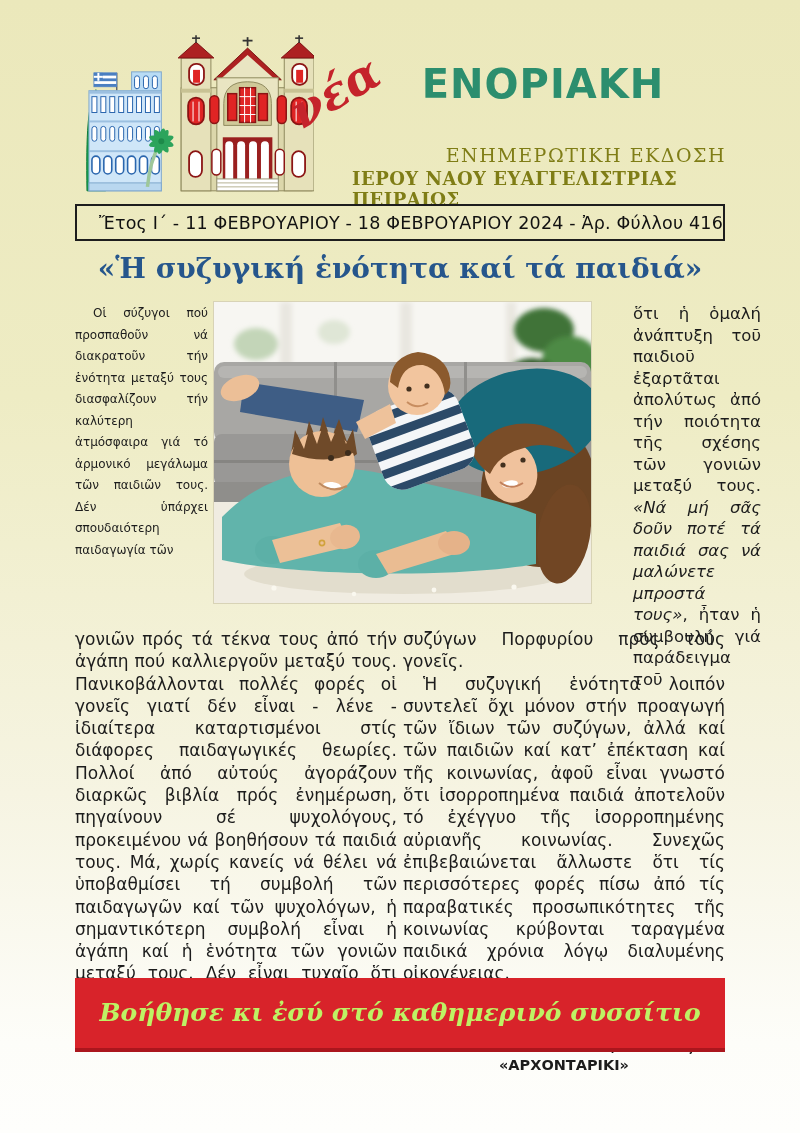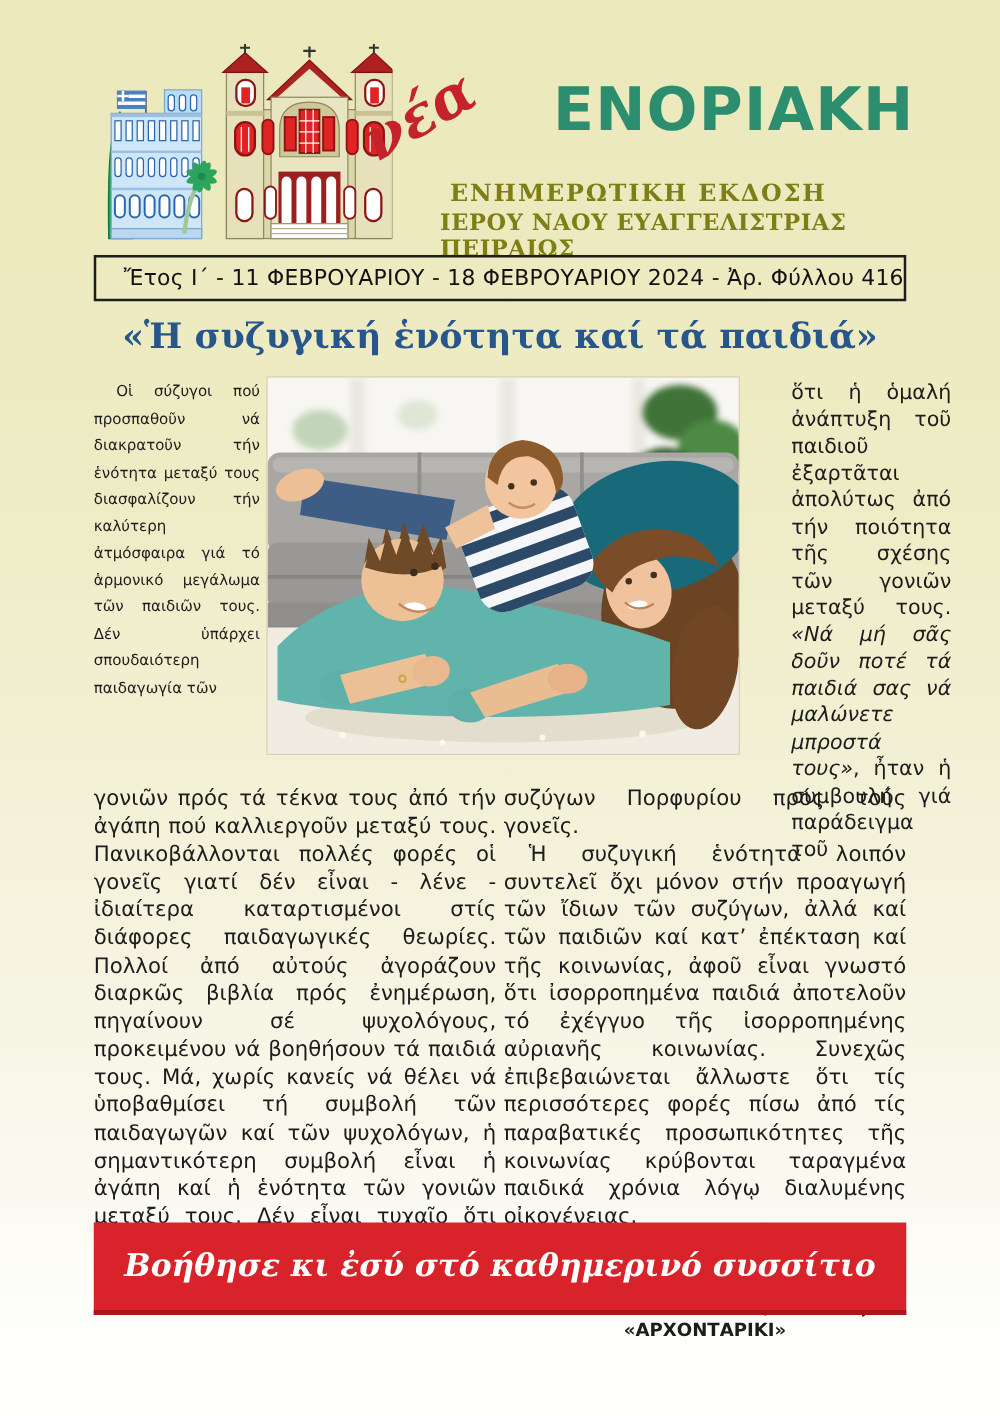--- a/index.html
+++ b/index.html
@@ -11,25 +11,25 @@
   .abs { position:absolute; }
 
   
   .church-svg { left:84px; top:34px; width:230px; height:159px; }
   .logo-prefix {
     left:282px; top:96px; font-family:"DejaVu Serif", serif; font-weight:bold; font-style:italic;
     font-size:46px; color:#c5232b; transform:rotate(-30deg); transform-origin:left top; line-height:1;
   }
   .logo-title {
     left:360px; top:62px; width:366px; text-align:center; font-family:"DejaVu Sans", sans-serif;
-    font-weight:bold; font-size:48px; line-height:1.1; letter-spacing:1px; color:#2c8e6e;margin-left:44px;
+    font-weight:bold; font-size:40px; line-height:1.1; letter-spacing:1px; color:#2c8e6e;
   }
   .masthead-sub1 {
-    left:360px; top:144px; width:366px; text-align:left; font-family:"DejaVu Serif", serif;
-    font-weight:bold; font-size:19px; letter-spacing:1.5px; color:#7f7d16;
+    left:360px; top:144px; width:366px; text-align:right; font-family:"DejaVu Serif", serif;
+    font-weight:normal; font-size:19px; letter-spacing:1.5px; color:#7f7d16;
   }
   .masthead-sub2 {
     left:352px; top:168px; width:380px; font-family:"DejaVu Serif", serif;
     font-weight:bold; font-size:18px; letter-spacing:0.5px; color:#7f7d16;
   }
 
   
   .issue-bar {
     left:75px; top:204px; width:650px; height:37px; box-sizing:border-box;
     border:2px solid #1d1d1d; display:flex; align-items:center; justify-content:flex-end;
@@ -55,21 +55,21 @@
 
   .photo-frame { left:214px; top:302px; width:377px; height:301px; outline:1px solid #d8d3b6; }
   .photo-frame svg { display:block; }
 
   
   .banner {
     left:75px; top:978px; width:650px; height:74px; box-sizing:border-box;
     background:#d8232a; border-bottom:4px solid #ab161d;
     display:flex; flex-direction:column; align-items:center; justify-content:center;
     font-family:"DejaVu Serif", serif; font-weight:bold; font-style:italic;
-    font-size:25px; line-height:32px; color:#ffffff; text-align:left;gap:16px;
+    font-size:25px; line-height:32px; color:#bef264; text-align:left;gap:16px;
   }
 </style>
 </head>
 <body>
 
 <div class="page">
 
   <svg class="abs church-svg" viewBox="0 0 232 160" aria-hidden="true">
 
     <g>

